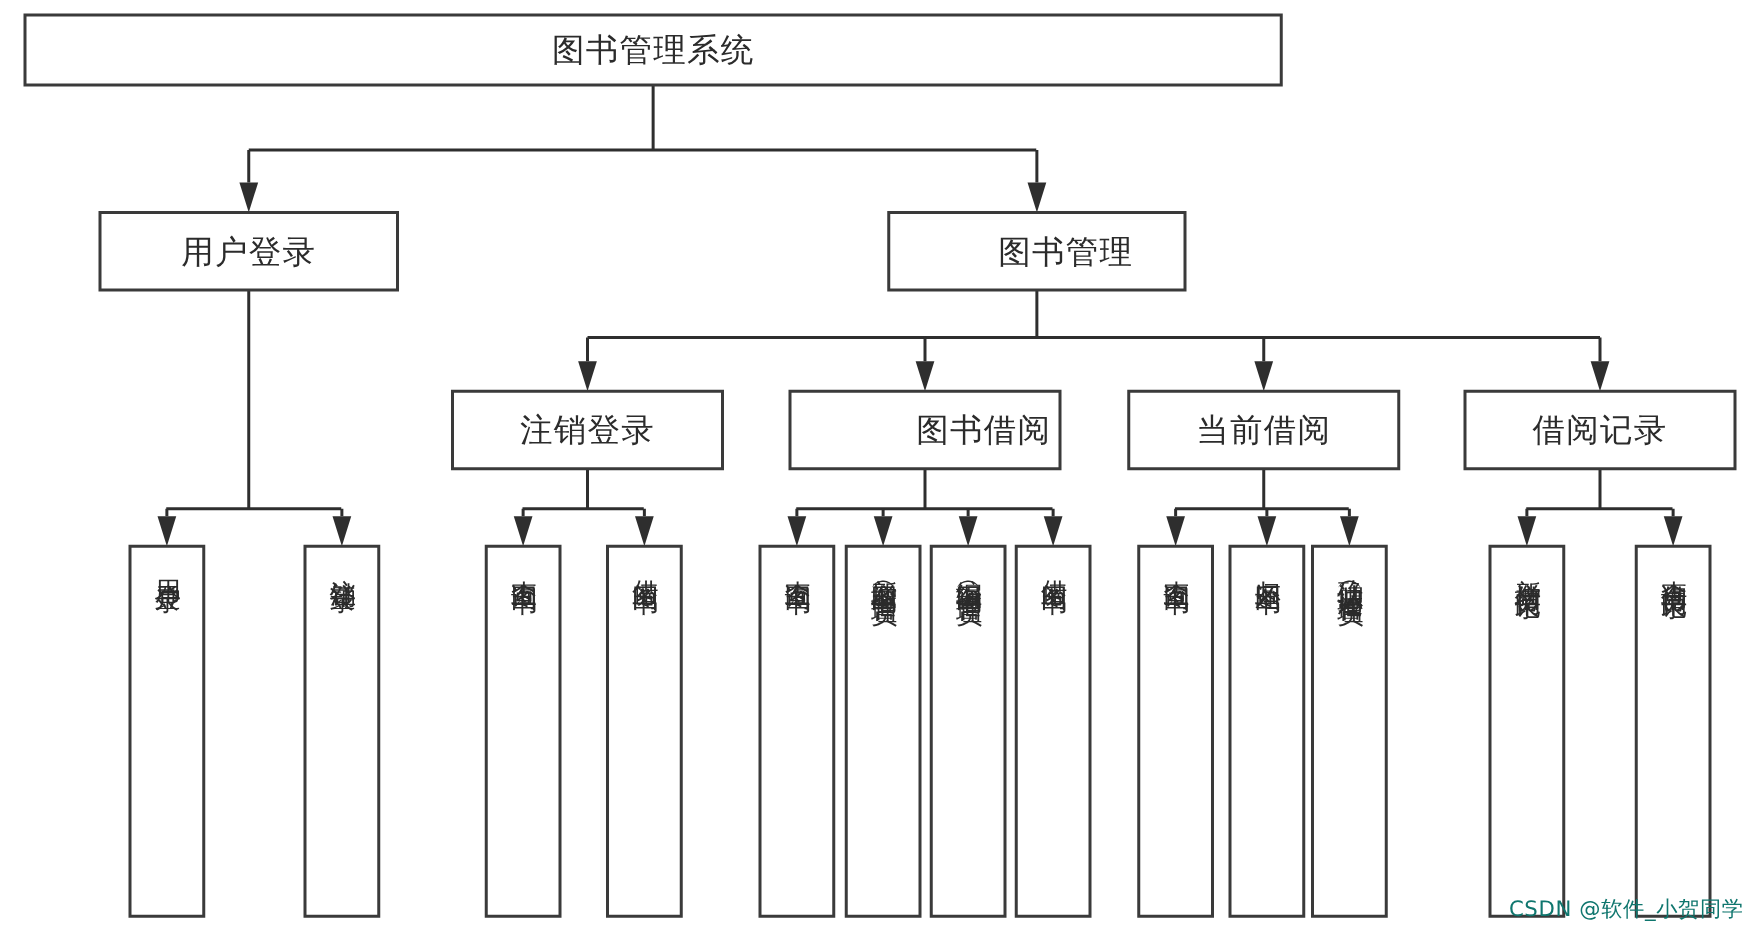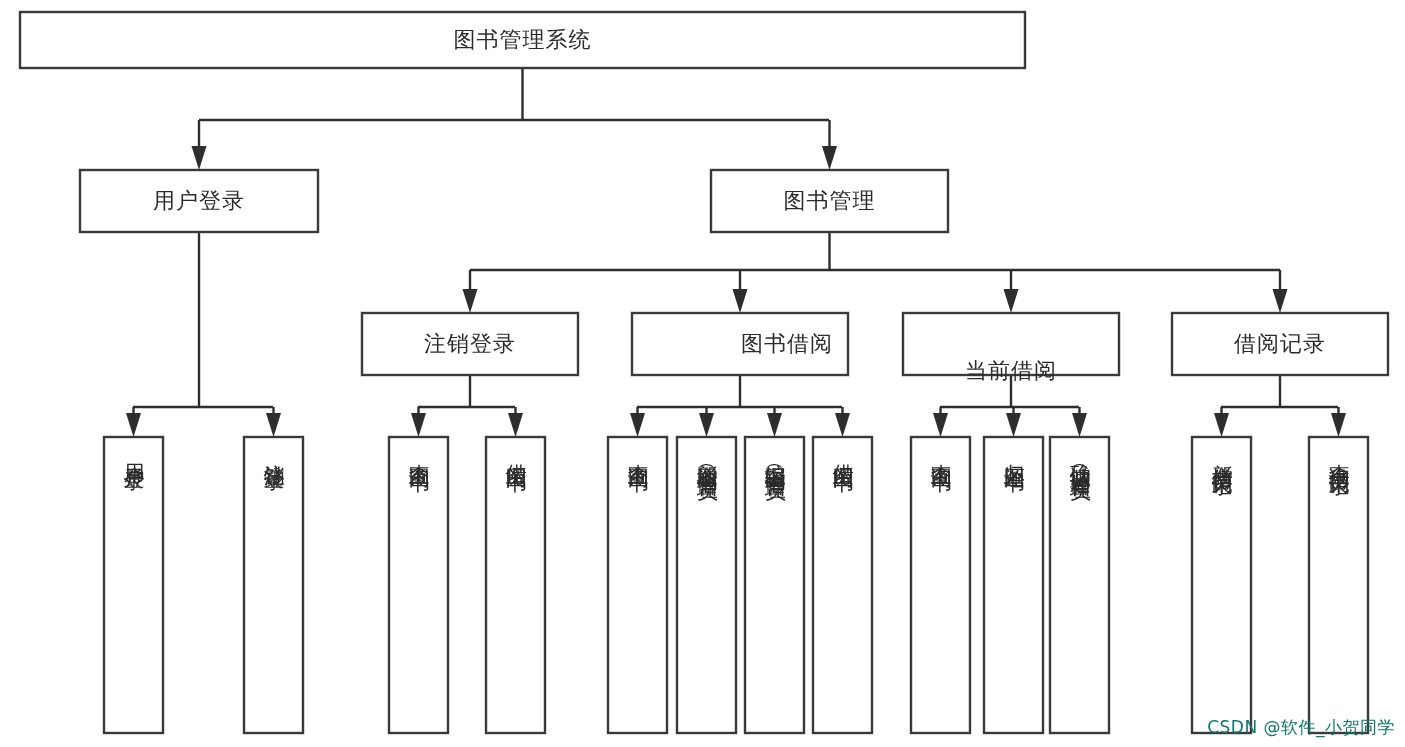--- a/index.html
+++ b/index.html
@@ -64,21 +64,21 @@
   }
   .hlabel-wrap {
     position: absolute;
     display: flex;
     align-items: center;
     justify-content: center;
     pointer-events: none;
   }
   .hlabel-text {
     font-family: "DejaVu Sans", "Liberation Sans", sans-serif;
-    font-size: 22px;
+    font-size: 26px;
     color: #2b2b2b;
     letter-spacing: 1px;
     white-space: nowrap;
   }
   .watermark {
     position: absolute;
     right: 10px;
     bottom: 8px;
     font-family: "DejaVu Sans", "Liberation Sans", sans-serif;
     font-size: 17px;
@@ -172,30 +172,30 @@
       </g>
   </svg>
 
   <div id="labels-layer">
       <div class="hlabel-wrap" style="left: 20px; top: 12px; width: 1005px; height: 56px;">
         <div class="hlabel-text">图书管理系统</div>
       </div>
       <div class="hlabel-wrap" style="left: 80px; top: 170px; width: 238px; height: 62px;">
         <div class="hlabel-text">用户登录</div>
       </div>
-      <div class="hlabel-wrap" style="left: 711px; top: 170px; width: 237px; height: 62px;">
+      <div class="hlabel-wrap" style="left: 711px; top: 170px; width: 237px; height: 62px; padding-left: 23px;">
         <div class="hlabel-text">图书管理</div>
       </div>
       <div class="hlabel-wrap" style="left: 362px; top: 313px; width: 216px; height: 62px;">
         <div class="hlabel-text">注销登录</div>
       </div>
       <div class="hlabel-wrap" style="left: 632px; top: 313px; width: 216px; height: 62px; padding-left: 47px;">
         <div class="hlabel-text">图书借阅</div>
       </div>
-      <div class="hlabel-wrap" style="left: 903px; top: 313px; width: 216px; height: 62px; margin-top: 27px;">
+      <div class="hlabel-wrap" style="left: 903px; top: 313px; width: 216px; height: 62px;">
         <div class="hlabel-text">当前借阅</div>
       </div>
       <div class="hlabel-wrap" style="left: 1172px; top: 313px; width: 216px; height: 62px; border-radius: 11px;">
         <div class="hlabel-text">借阅记录</div>
       </div>
       <div class="vlabel-wrap" style="left: 104px; top: 437px; width: 59px; height: 296px; align-items: flex-start;">
         <div class="vlabel-text" style="padding-top: 10px;">用户登录</div>
       </div>
       <div class="vlabel-wrap" style="left: 244px; top: 437px; width: 59px; height: 296px; align-items: flex-start;">
         <div class="vlabel-text" style="padding-top: 10px;">注销登录</div>

